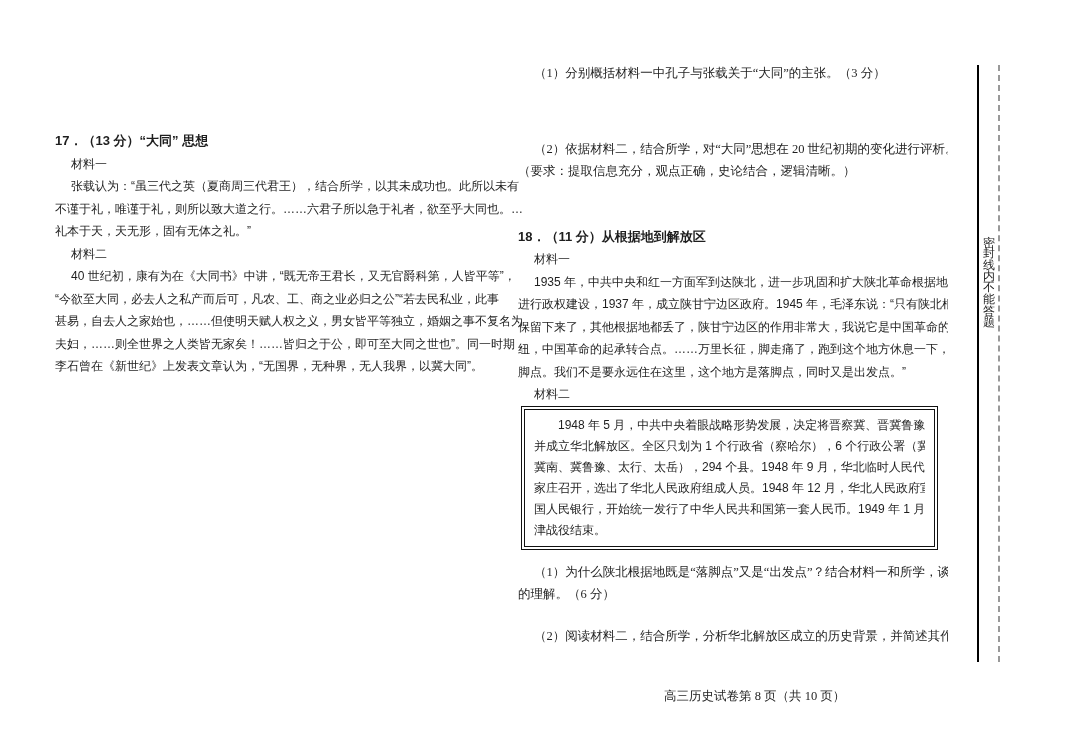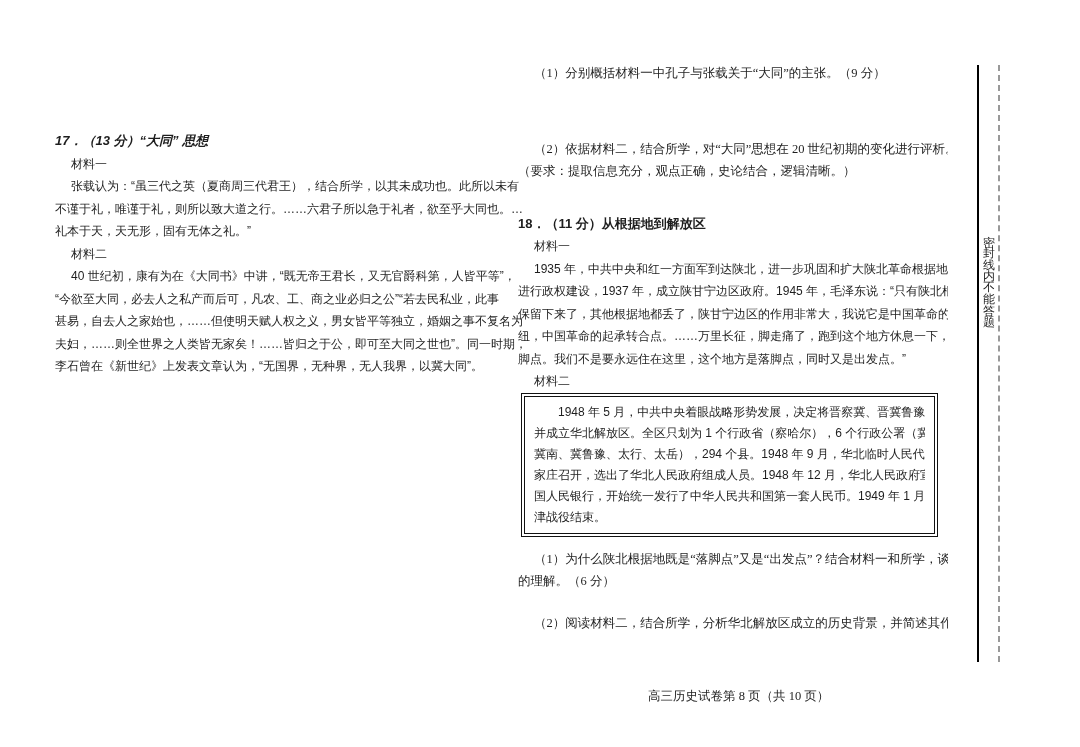--- a/index.html
+++ b/index.html
@@ -19,34 +19,34 @@
   .q {
     font-family:"Liberation Serif","DejaVu Serif",serif;
     font-size:12.5px; line-height:22.5px; white-space:pre; overflow:hidden;
   }
   .indent { text-indent:16px; }
   .h {
     font-weight:bold; font-size:13px; line-height:22.5px; white-space:pre;
   }
   .mat { text-indent:16px; }
 
-  #q17h { margin-top:33px;font-style:italic; }
+  #q17h { margin-top:33px; }
   #q17q2 { margin-top:53px; }
-  #q18h { margin-top:30px; }
+  #q18h { margin-top:43px; }
   #q18q1 { margin-top:11px; }
   #q18q2 { margin-top:19px; }
 
   .box {
     box-sizing:border-box; margin-left:3px; width:417px;
     border:4px double #111111; padding:5px 9px; background:#ffffff;
   }
   .boxp { line-height:21px; text-indent:24px; }
 
   .footer {
-    position:absolute; left:648px; top:688px;
+    position:absolute; left:664px; top:688px;
     font-family:"Liberation Serif","DejaVu Serif",serif; font-size:12.5px;
     color:#1e1e1e;
   }
 
   .seal-solid  { position:absolute; left:977px; top:65px; width:2px; height:597px; background:#000000; }
   .seal-dashed { position:absolute; left:998px; top:65px; width:0;  height:597px; border-left:2px dashed #999999; }
   .seal-text {
     position:absolute; left:980px; top:226px;
     writing-mode:vertical-rl; text-orientation:upright;
     font-family:"Liberation Serif","DejaVu Serif",serif;
@@ -66,21 +66,21 @@
 礼本于天，天无形，固有无体之礼。”</p>
     <p class="mat">材料二</p>
     <p class="para indent">40 世纪初，康有为在《大同书》中讲，“既无帝王君长，又无官爵科第，人皆平等”，
 “今欲至大同，必去人之私产而后可，凡农、工、商之业必归之公”“若去民私业，此事
 甚易，自去人之家始也，……但使明天赋人权之义，男女皆平等独立，婚姻之事不复名为
 夫妇，……则全世界之人类皆无家矣！……皆归之于公，即可至大同之世也”。同一时期，
 李石曾在《新世纪》上发表文章认为，“无国界，无种界，无人我界，以冀大同”。</p>
   </div>
 
   <div class="col col-right">
-    <p class="q indent">（1）分别概括材料一中孔子与张载关于“大同”的主张。（9 分）</p>
+    <p class="q indent">（1）分别概括材料一中孔子与张载关于“大同”的主张。（3 分）</p>
     <p class="q indent" id="q17q2">（2）依据材料二，结合所学，对“大同”思想在 20 世纪初期的变化进行评析。（9 分）
 （要求：提取信息充分，观点正确，史论结合，逻辑清晰。）</p>
     <p class="h" id="q18h">18．（11 分）从根据地到解放区</p>
     <p class="mat">材料一</p>
     <p class="para indent">1935 年，中共中央和红一方面军到达陕北，进一步巩固和扩大陕北革命根据地，并
 进行政权建设，1937 年，成立陕甘宁边区政府。1945 年，毛泽东说：“只有陕北根据地
 保留下来了，其他根据地都丢了，陕甘宁边区的作用非常大，我说它是中国革命的一个枢
 纽，中国革命的起承转合点。……万里长征，脚走痛了，跑到这个地方休息一下，叫做落
 脚点。我们不是要永远住在这里，这个地方是落脚点，同时又是出发点。”</p>
     <p class="mat">材料二</p>

